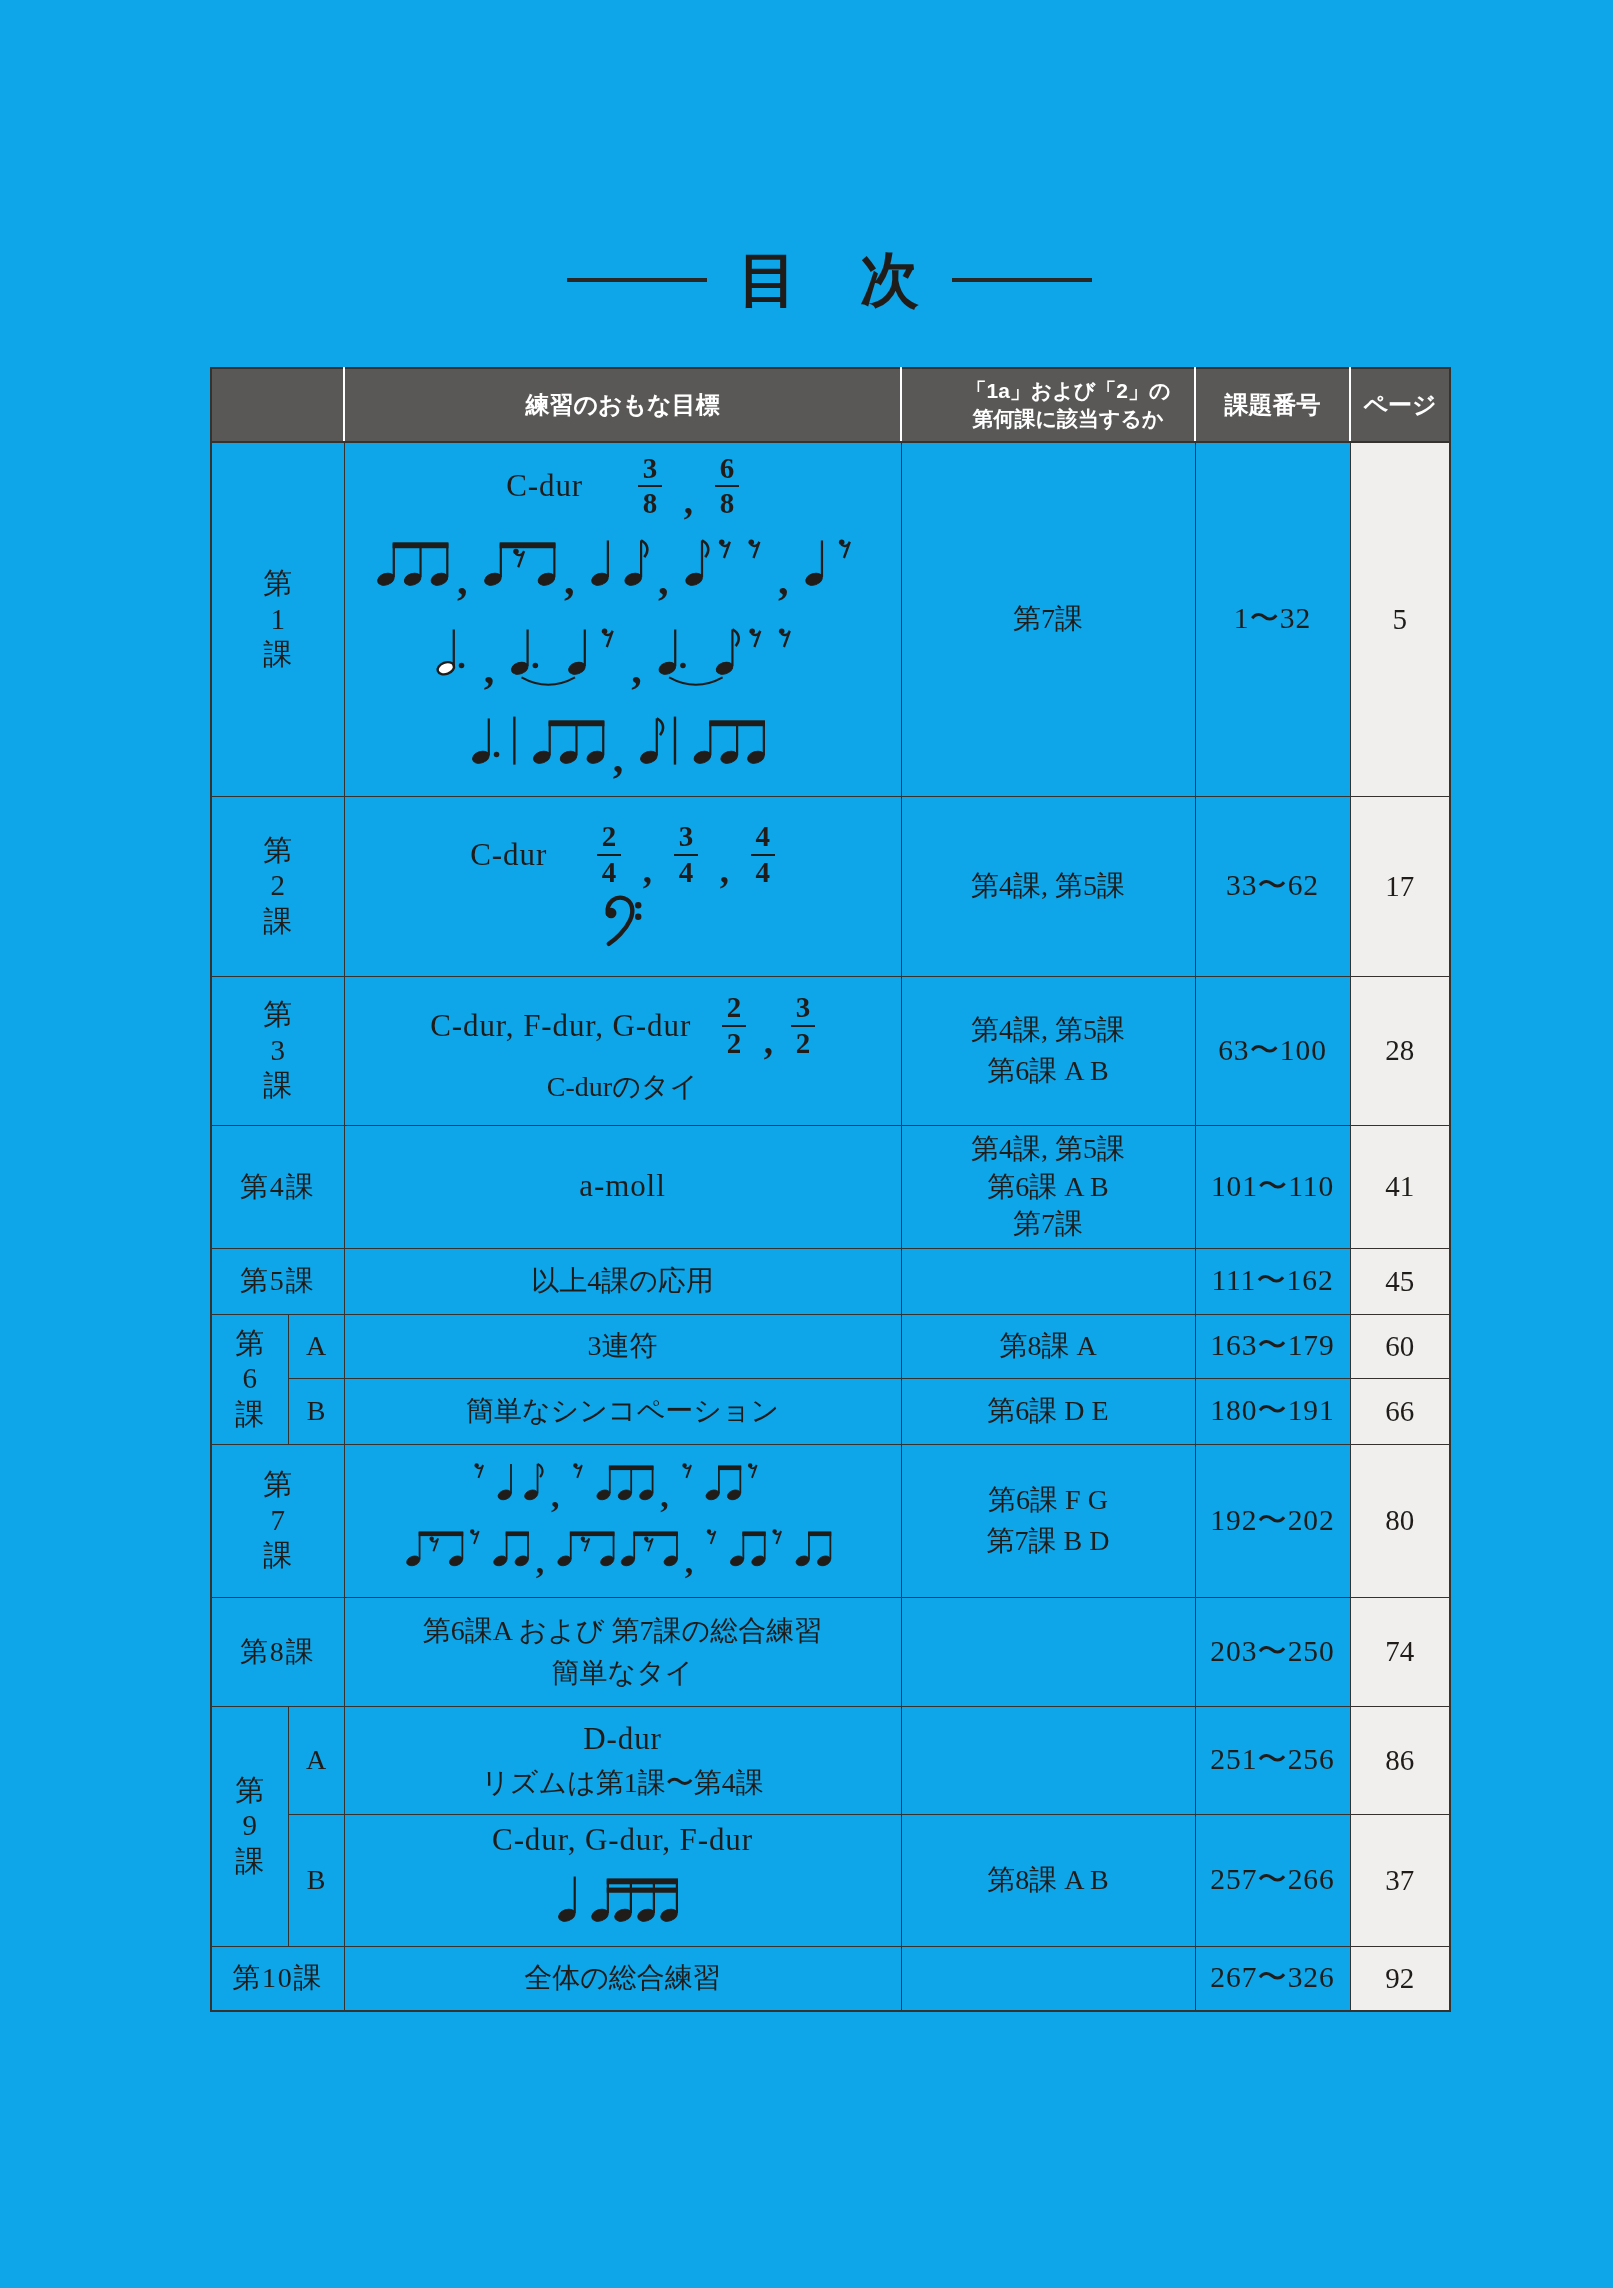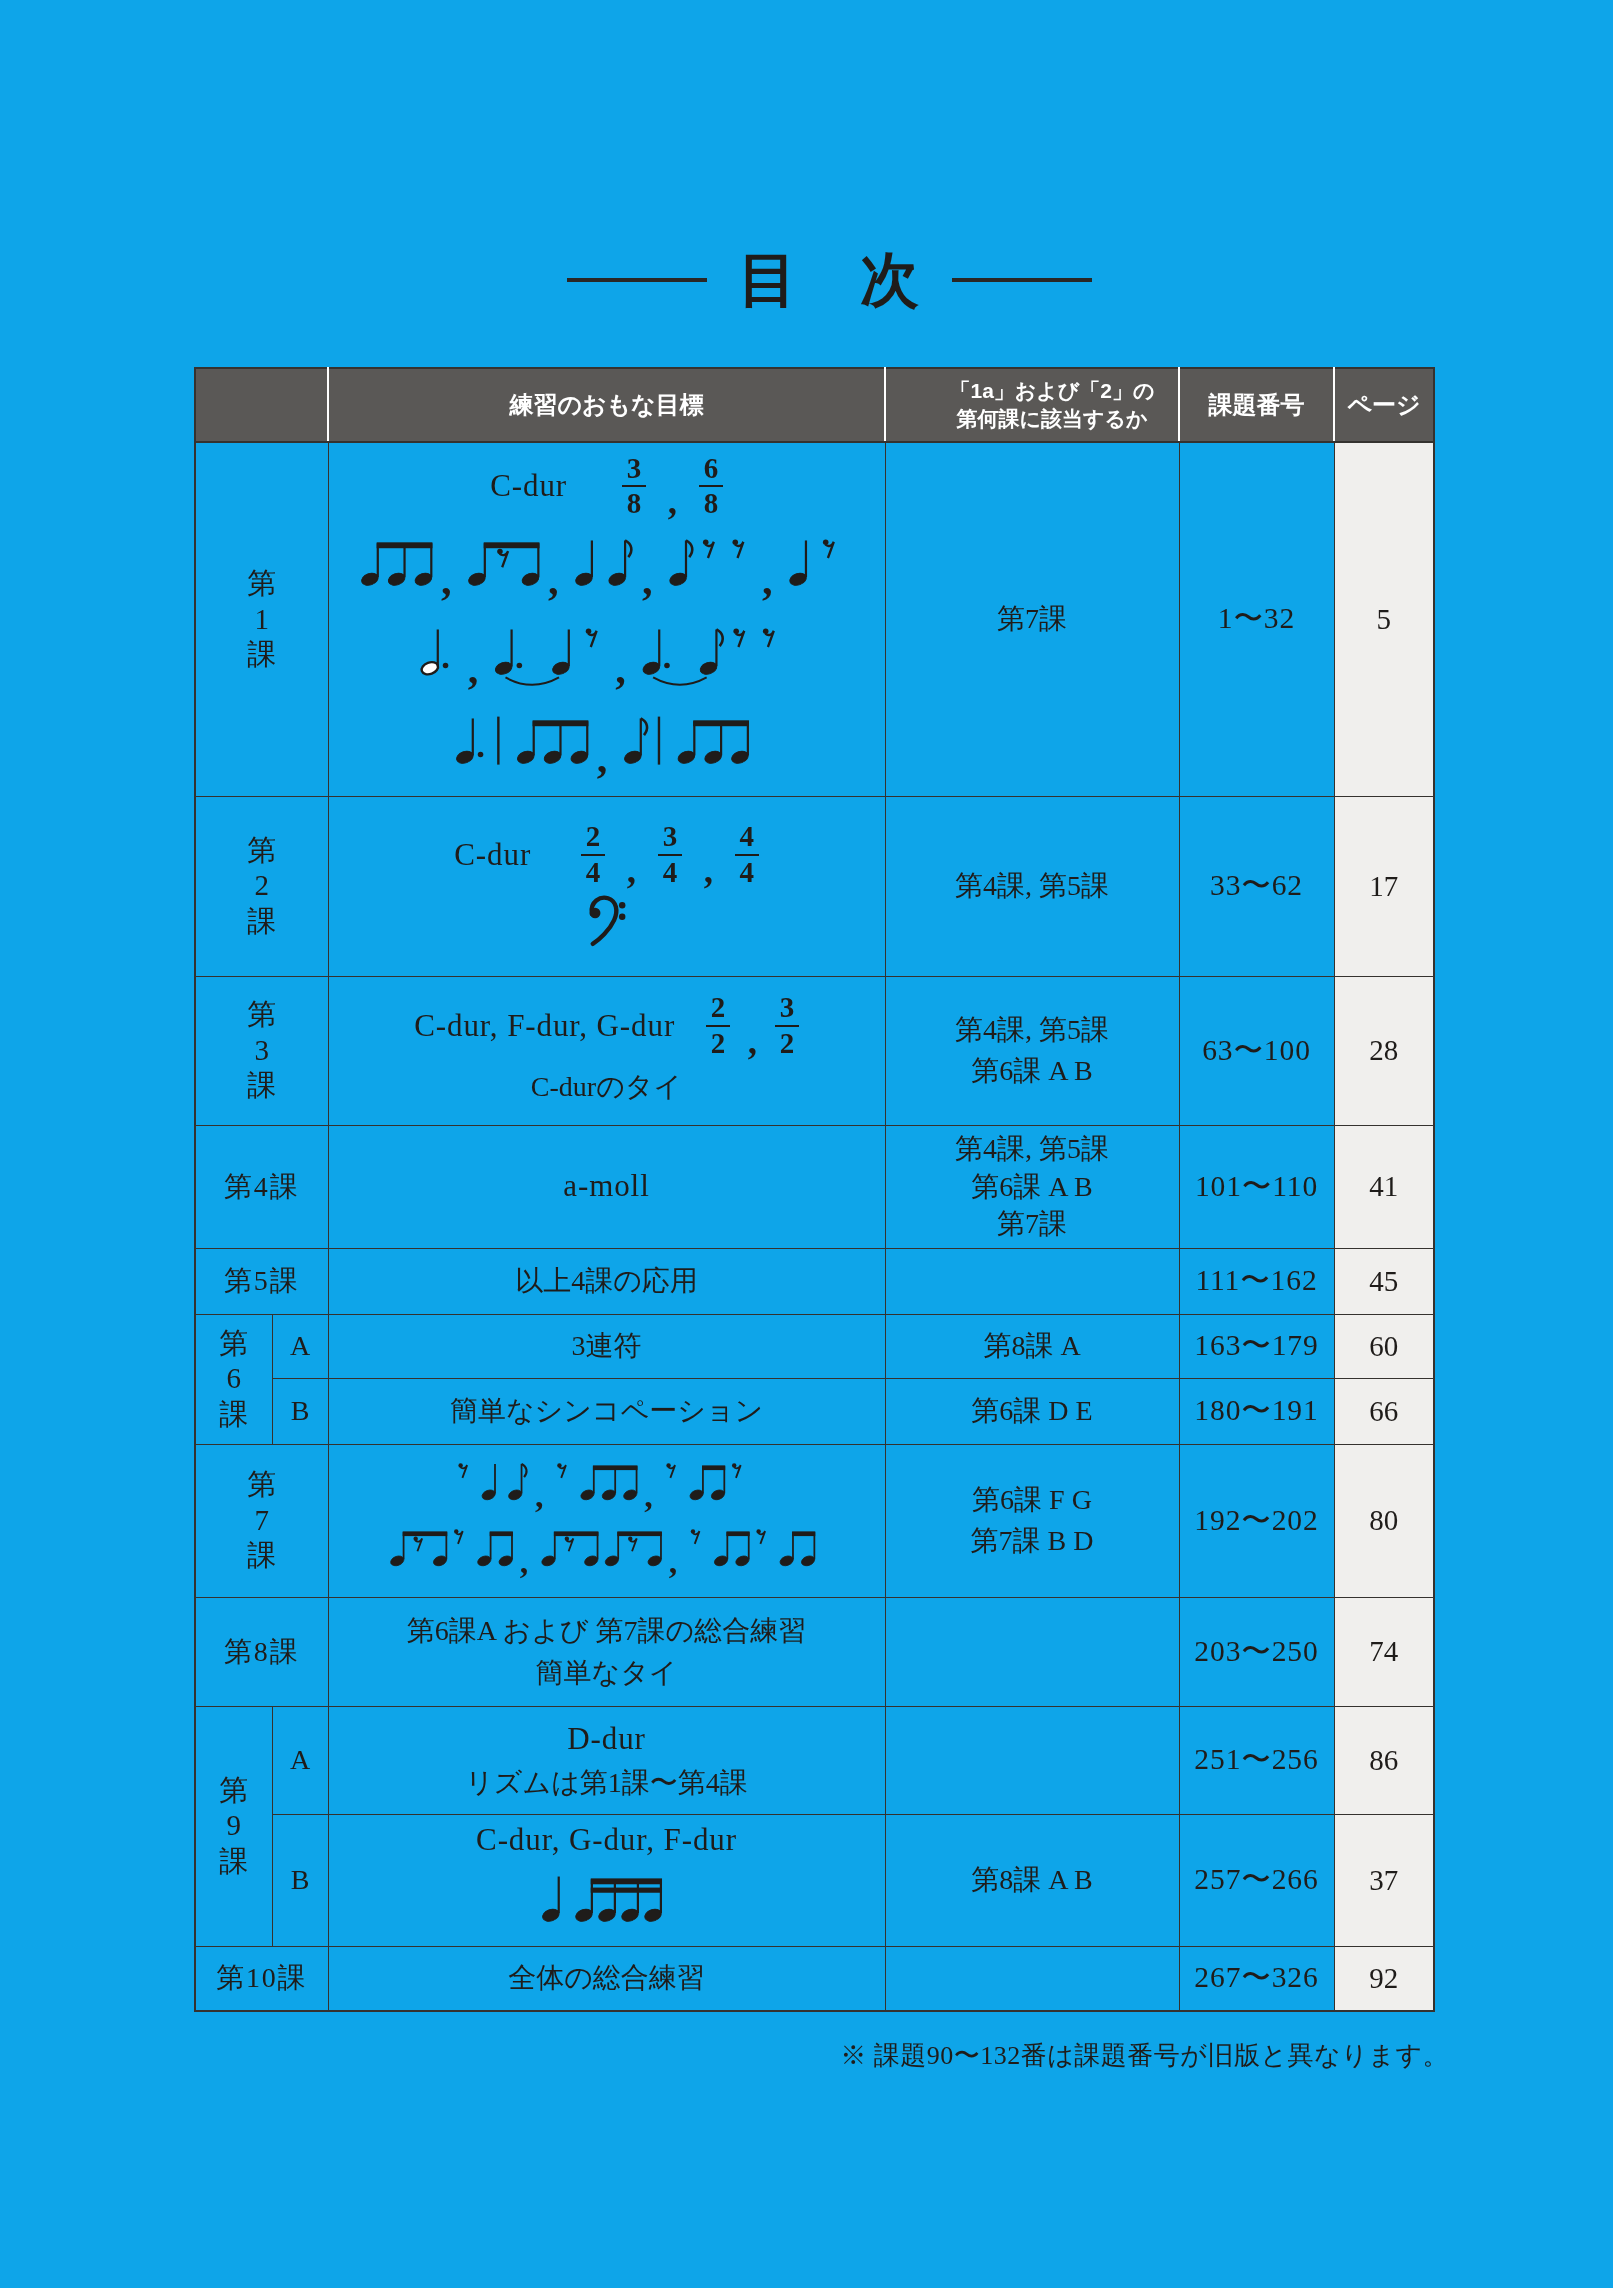--- a/index.html
+++ b/index.html
@@ -6,21 +6,21 @@
   #page{position:relative;width:1613px;height:2289px;background:#0ea5e9;margin:0 auto;
         font-family:"Liberation Serif","DejaVu Serif",serif;color:#1f1c1a;overflow:hidden;}
 
   
   #title-wrap{position:absolute;left:210px;top:229px;width:1239px;height:102px;
               display:flex;align-items:center;justify-content:center;gap:31px;}
   .title-rule{width:140px;height:3.7px;background:#2a2724;}
   #page-title{font-size:59px;font-weight:bold;letter-spacing:1.8px;line-height:1;}
 
   
-  #toc-table{position:absolute;left:194px;top:367px;width:1239px;height:1642px;
+  #toc-table{position:absolute;left:210px;top:367px;width:1239px;height:1642px;
              border-collapse:collapse;table-layout:fixed;}
   #toc-table td{border:1.8px solid #35322f;text-align:center;vertical-align:middle;padding:0;}
   #toc-table th{background:#5a5856;color:#ffffff;border-bottom:2.8px solid #35322f;
                 font-family:"Liberation Sans","DejaVu Sans",sans-serif;font-weight:600;
                 font-size:24px;padding:0;vertical-align:middle;}
   #toc-table th.sep{border-left:2.8px solid #ffffff;}
   #toc-table{border:2.8px solid #35322f;}
   th .two-line{font-size:21px;line-height:1.35;margin-left:40px;}
   td.pagecol{background:#f0efed;font-size:29px;}
   td.numcol{font-size:29.5px;letter-spacing:0.9px;}
@@ -535,15 +535,14 @@
             <div class="hlabel">第10課</div>
           </td>
       <td class="goalcol">全体の総合練習</td>
       <td class="refcol"></td>
       <td class="numcol">267〜326</td>
       <td class="pagecol">92</td>
     </tr>
   </tbody>
     </table>
 
-  <div id="footnote">※ 課題90〜132番は課題番号が旧版と異なります。</div>
 </div>
 
 
 </body></html>

